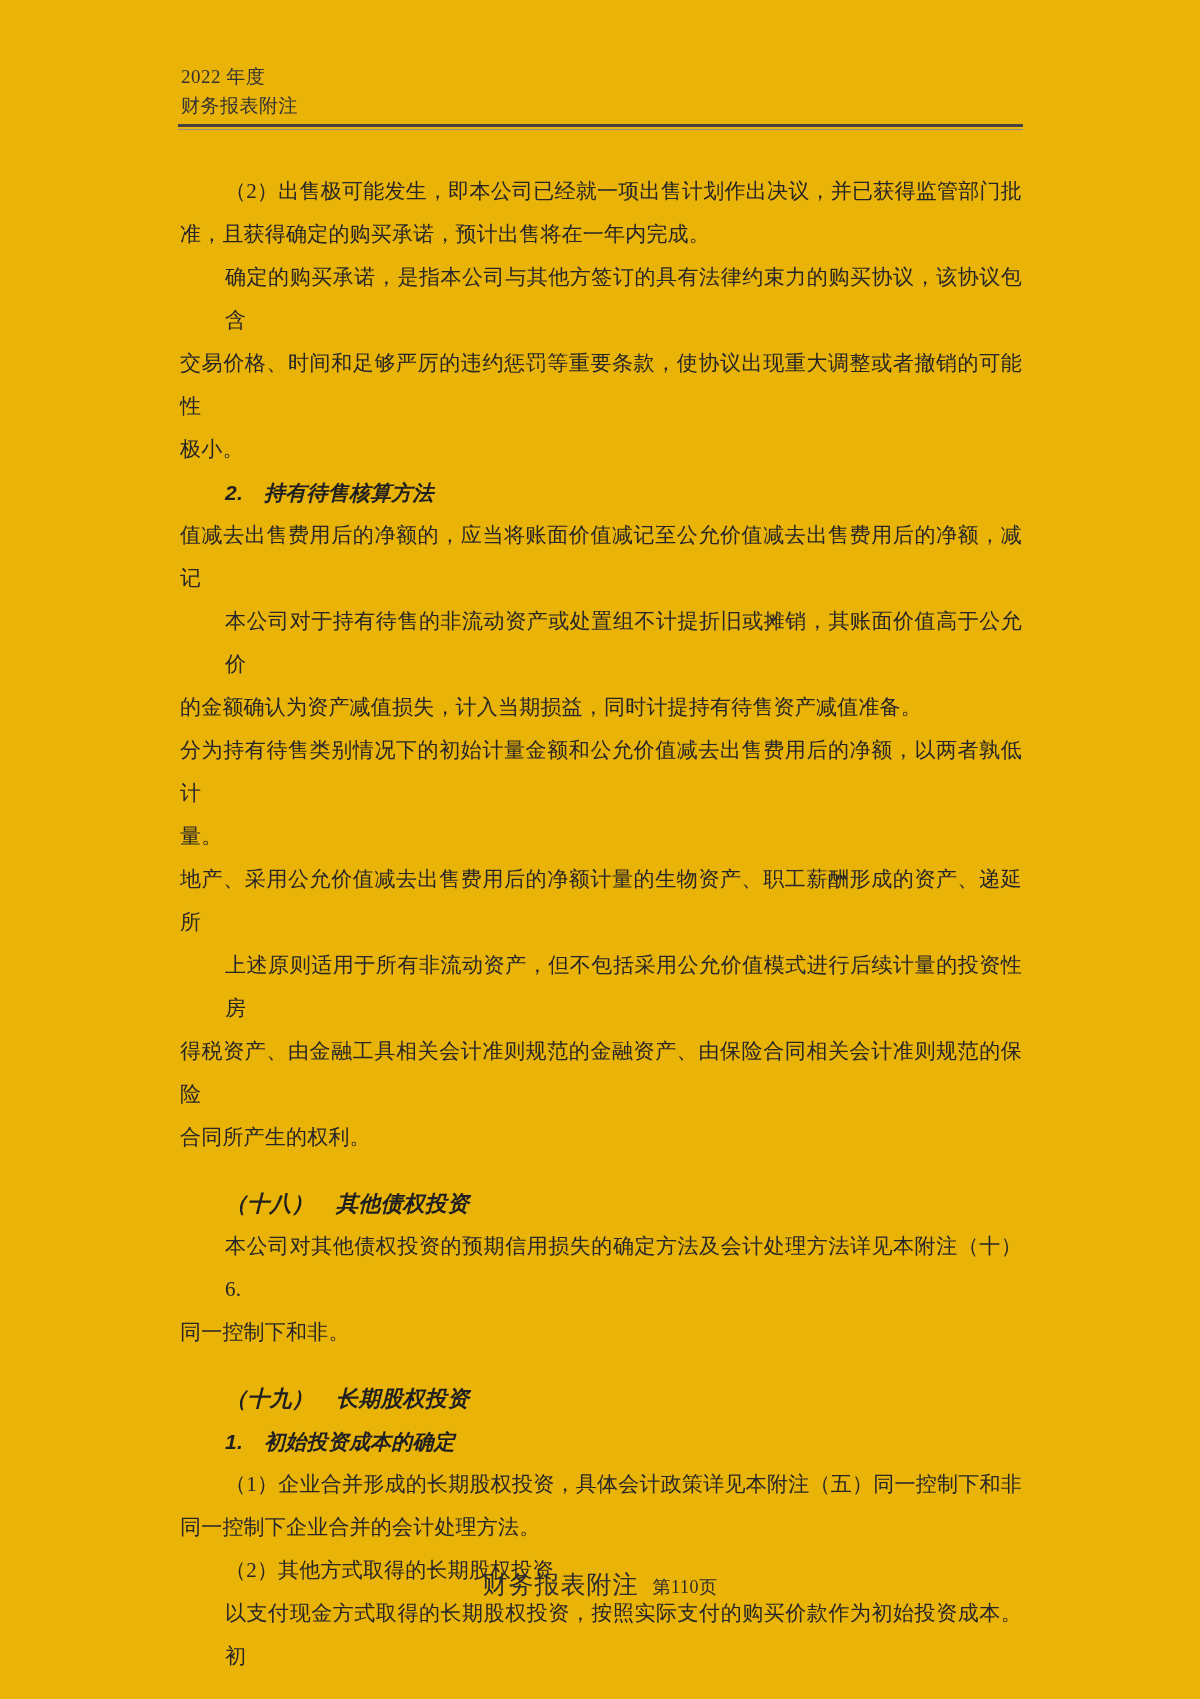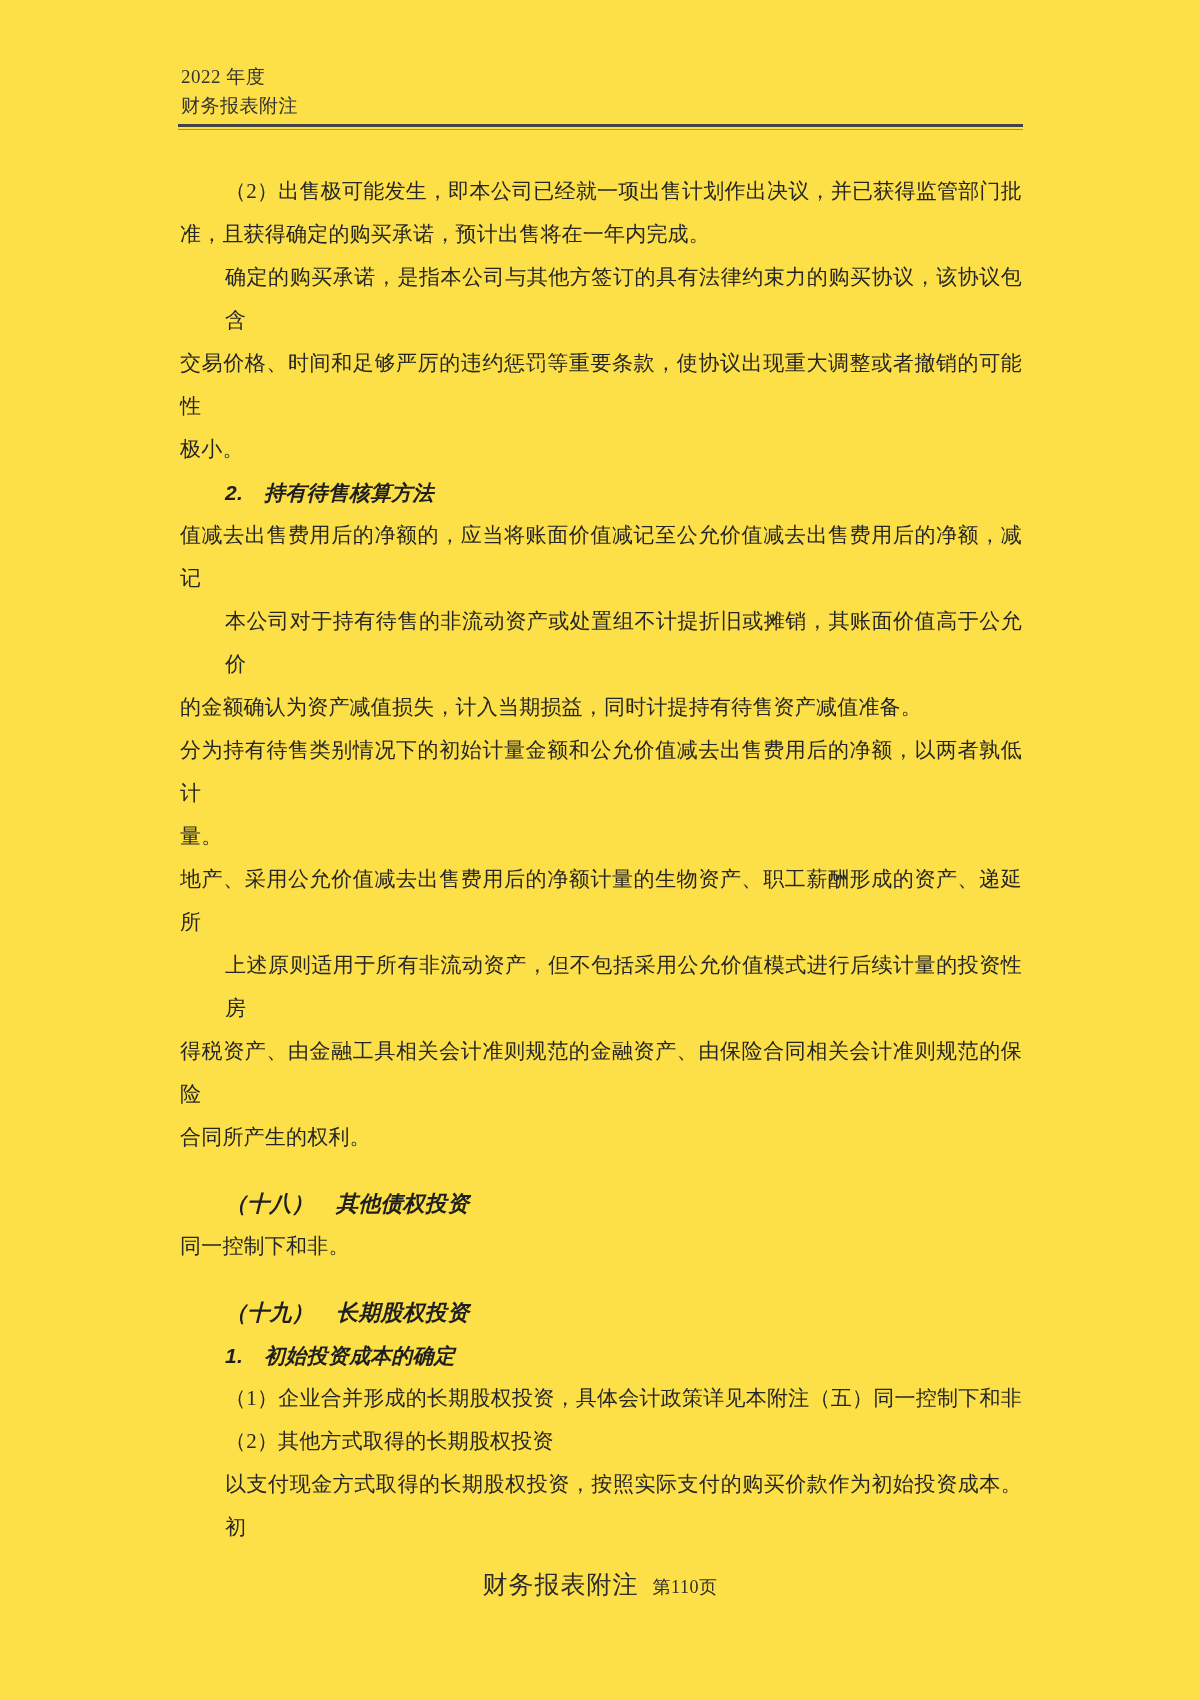--- a/index.html
+++ b/index.html
@@ -8,21 +8,21 @@
     height: 1699px;
     background: #fdfdfc;
     font-family: "Liberation Serif", "DejaVu Serif", serif;
     color: #262626;
     overflow: hidden;
     position: relative;
   }
   .page {
     position: absolute;
     inset: 0;
-    background: #fde047;
+    background: #eab308;
   }
   
   .page-header {
     position: absolute;
     left: 181px;
     top: 62px;
     font-size: 19px;
     line-height: 29px;
     color: #333333;
     letter-spacing: 0.5px;
@@ -123,30 +123,32 @@
       <div class="block para">
         <div class="line fill">地产、采用公允价值减去出售费用后的净额计量的生物资产、职工薪酬形成的资产、递延所</div>
         <div class="line indent fill">上述原则适用于所有非流动资产，但不包括采用公允价值模式进行后续计量的投资性房</div>
         <div class="line fill">得税资产、由金融工具相关会计准则规范的金融资产、由保险合同相关会计准则规范的保险</div>
         <div class="line">合同所产生的权利。</div>
       </div>
       <div class="block heading-major">
         <div class="line indent">（十八）　其他债权投资</div>
       </div>
       <div class="block para">
+        <div class="line indent fill">本公司对其他债权投资的预期信用损失的确定方法及会计处理方法详见本附注（十）6.</div>
         <div class="line">同一控制下和非。</div>
       </div>
       <div class="block heading-major">
         <div class="line indent">（十九）　长期股权投资</div>
       </div>
       <div class="block heading-minor">
         <div class="line indent">1.　初始投资成本的确定</div>
       </div>
       <div class="block para">
         <div class="line indent fill">（1）企业合并形成的长期股权投资，具体会计政策详见本附注（五）同一控制下和非</div>
+        <div class="line">同一控制下企业合并的会计处理方法。</div>
       </div>
       <div class="block para">
         <div class="line indent">（2）其他方式取得的长期股权投资</div>
       </div>
       <div class="block para">
         <div class="line indent fill">以支付现金方式取得的长期股权投资，按照实际支付的购买价款作为初始投资成本。初</div>
       </div>
     </div>
 
   <div class="page-footer">

